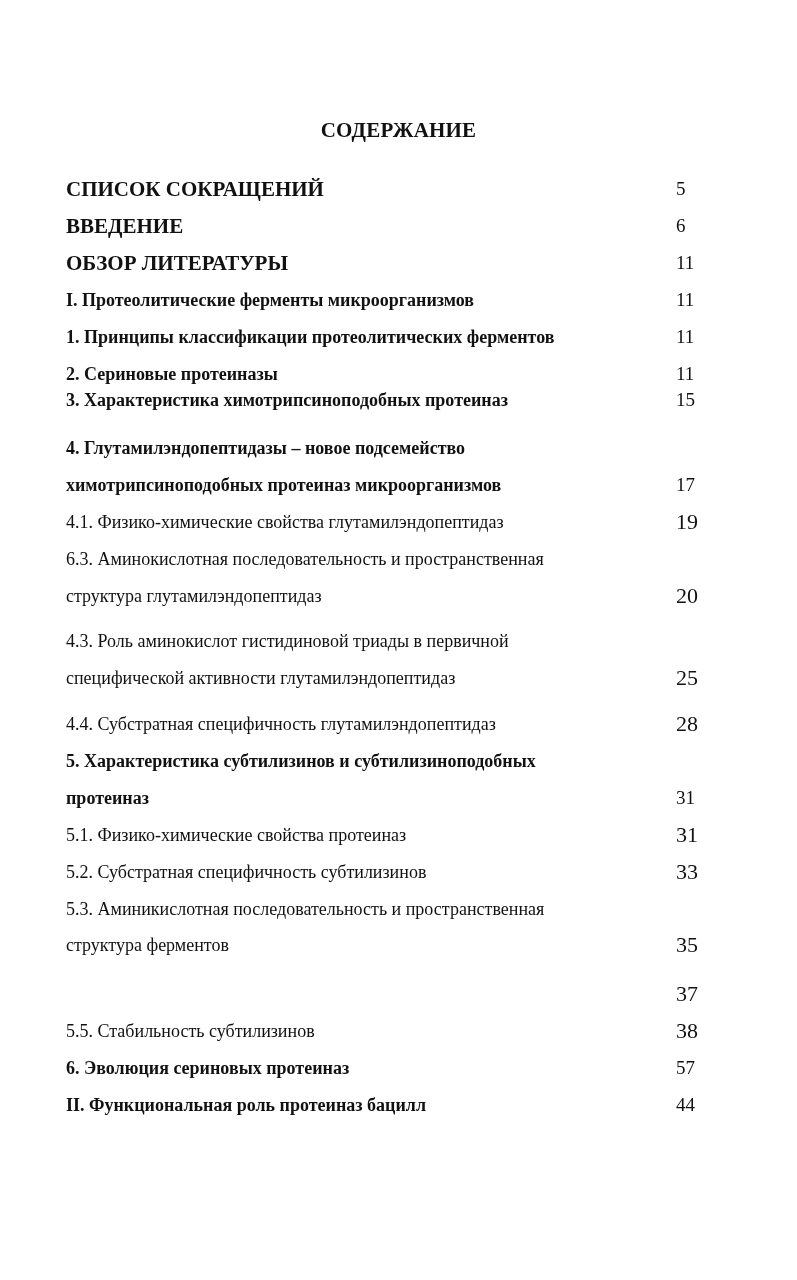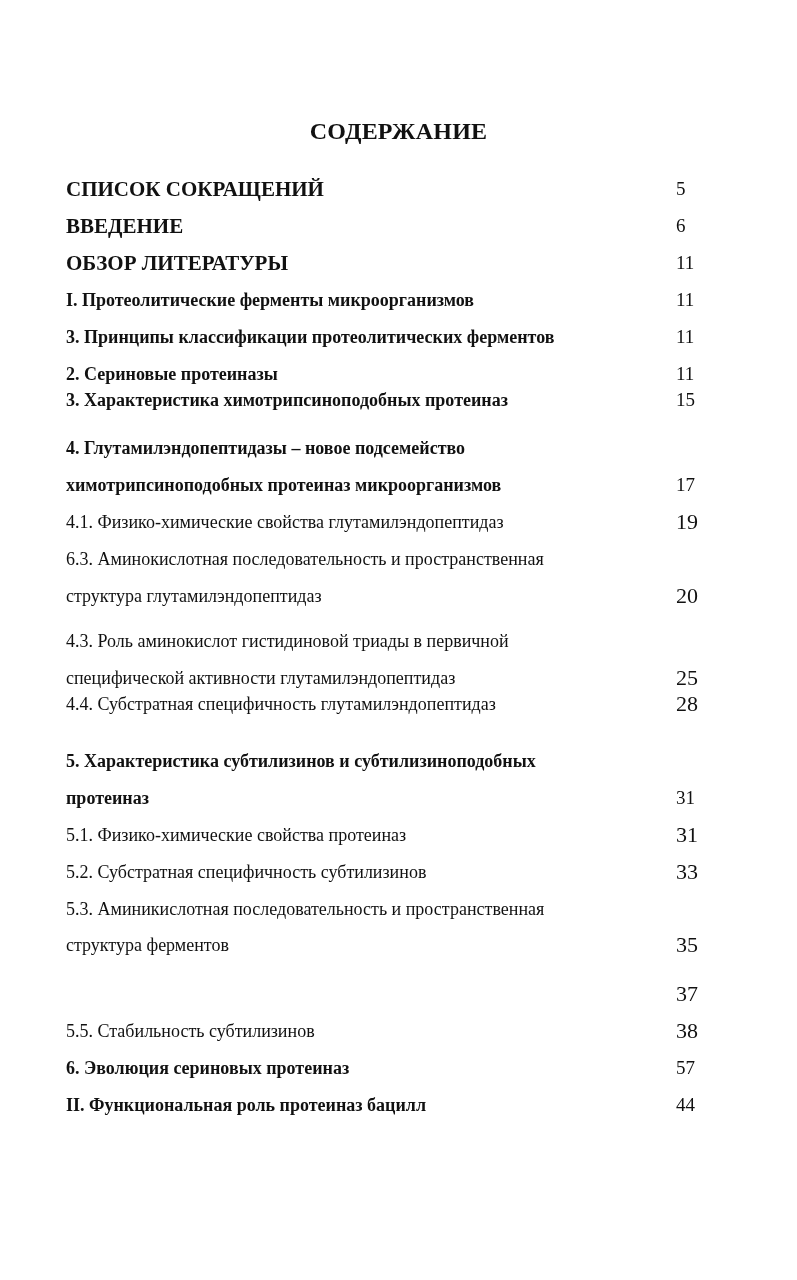--- a/index.html
+++ b/index.html
@@ -15,21 +15,21 @@
       font-family: "Liberation Serif", serif;
       color: #111111;
     }
     .page-title {
       position: absolute;
       top: 118px;
       left: 0;
       width: 797px;
       text-align: center;
       font-weight: bold;
-      font-size: 24px;
+      font-size: 21px;
       letter-spacing: 0.2px;
     }
     .toc {
       position: absolute;
       left: 66px;
       top: 0;
       width: 660px;
     }
     .entry {
       position: absolute;
@@ -73,21 +73,21 @@
   </div>
   <div class="entry lvl-top" style="top:251px">
     <span class="label">ОБЗОР ЛИТЕРАТУРЫ</span>
     <span class="page">11</span>
   </div>
   <div class="entry lvl-bold" style="top:288px">
     <span class="label">I. Протеолитические ферменты микроорганизмов</span>
     <span class="page">11</span>
   </div>
   <div class="entry lvl-bold" style="top:325px">
-    <span class="label">3. Принципы классификации протеолитических ферментов</span>
+    <span class="label">1. Принципы классификации протеолитических ферментов</span>
     <span class="page">11</span>
   </div>
   <div class="entry lvl-bold" style="top:362px">
     <span class="label">2. Сериновые протеиназы</span>
     <span class="page">11</span>
   </div>
   <div class="entry lvl-bold" style="top:388px">
     <span class="label">3. Характеристика химотрипсиноподобных протеиназ</span>
     <span class="page">15</span>
   </div>
@@ -112,21 +112,21 @@
     <span class="page">20</span>
   </div>
   <div class="entry lvl-normal" style="top:629px">
     <span class="label">4.3. Роль аминокислот гистидиновой триады в первичной</span>
     <span class="page"></span>
   </div>
   <div class="entry lvl-normal" style="top:666px">
     <span class="label">специфической активности глутамилэндопептидаз</span>
     <span class="page">25</span>
   </div>
-  <div class="entry lvl-normal" style="top:692px">
+  <div class="entry lvl-normal" style="top:712px">
     <span class="label">4.4. Субстратная специфичность глутамилэндопептидаз</span>
     <span class="page">28</span>
   </div>
   <div class="entry lvl-bold" style="top:749px">
     <span class="label">5. Характеристика субтилизинов и субтилизиноподобных</span>
     <span class="page"></span>
   </div>
   <div class="entry lvl-bold" style="top:786px">
     <span class="label">протеиназ</span>
     <span class="page">31</span>

